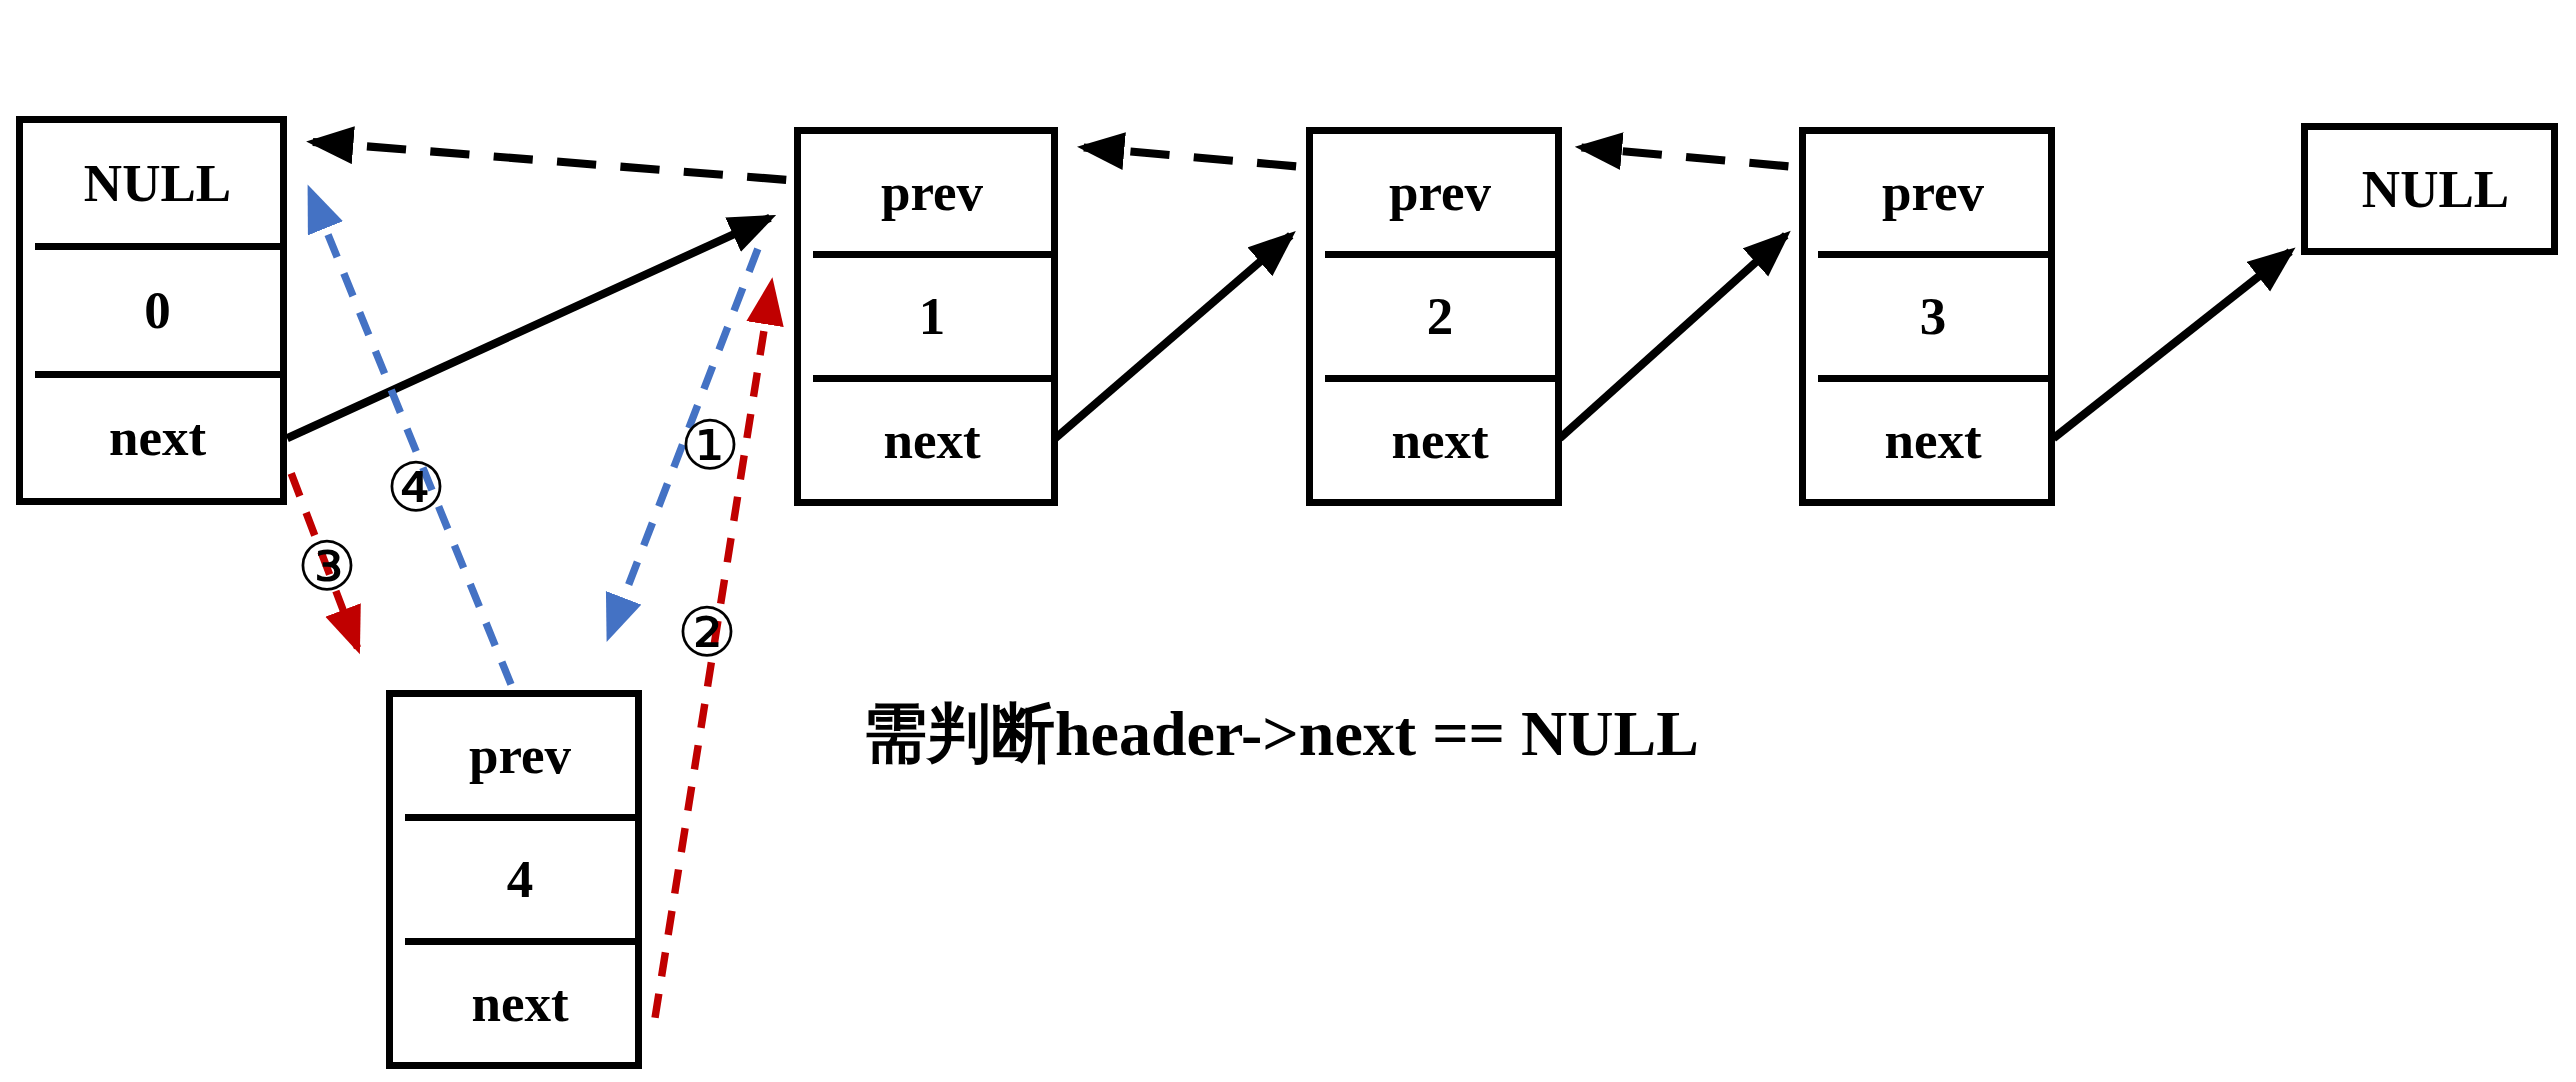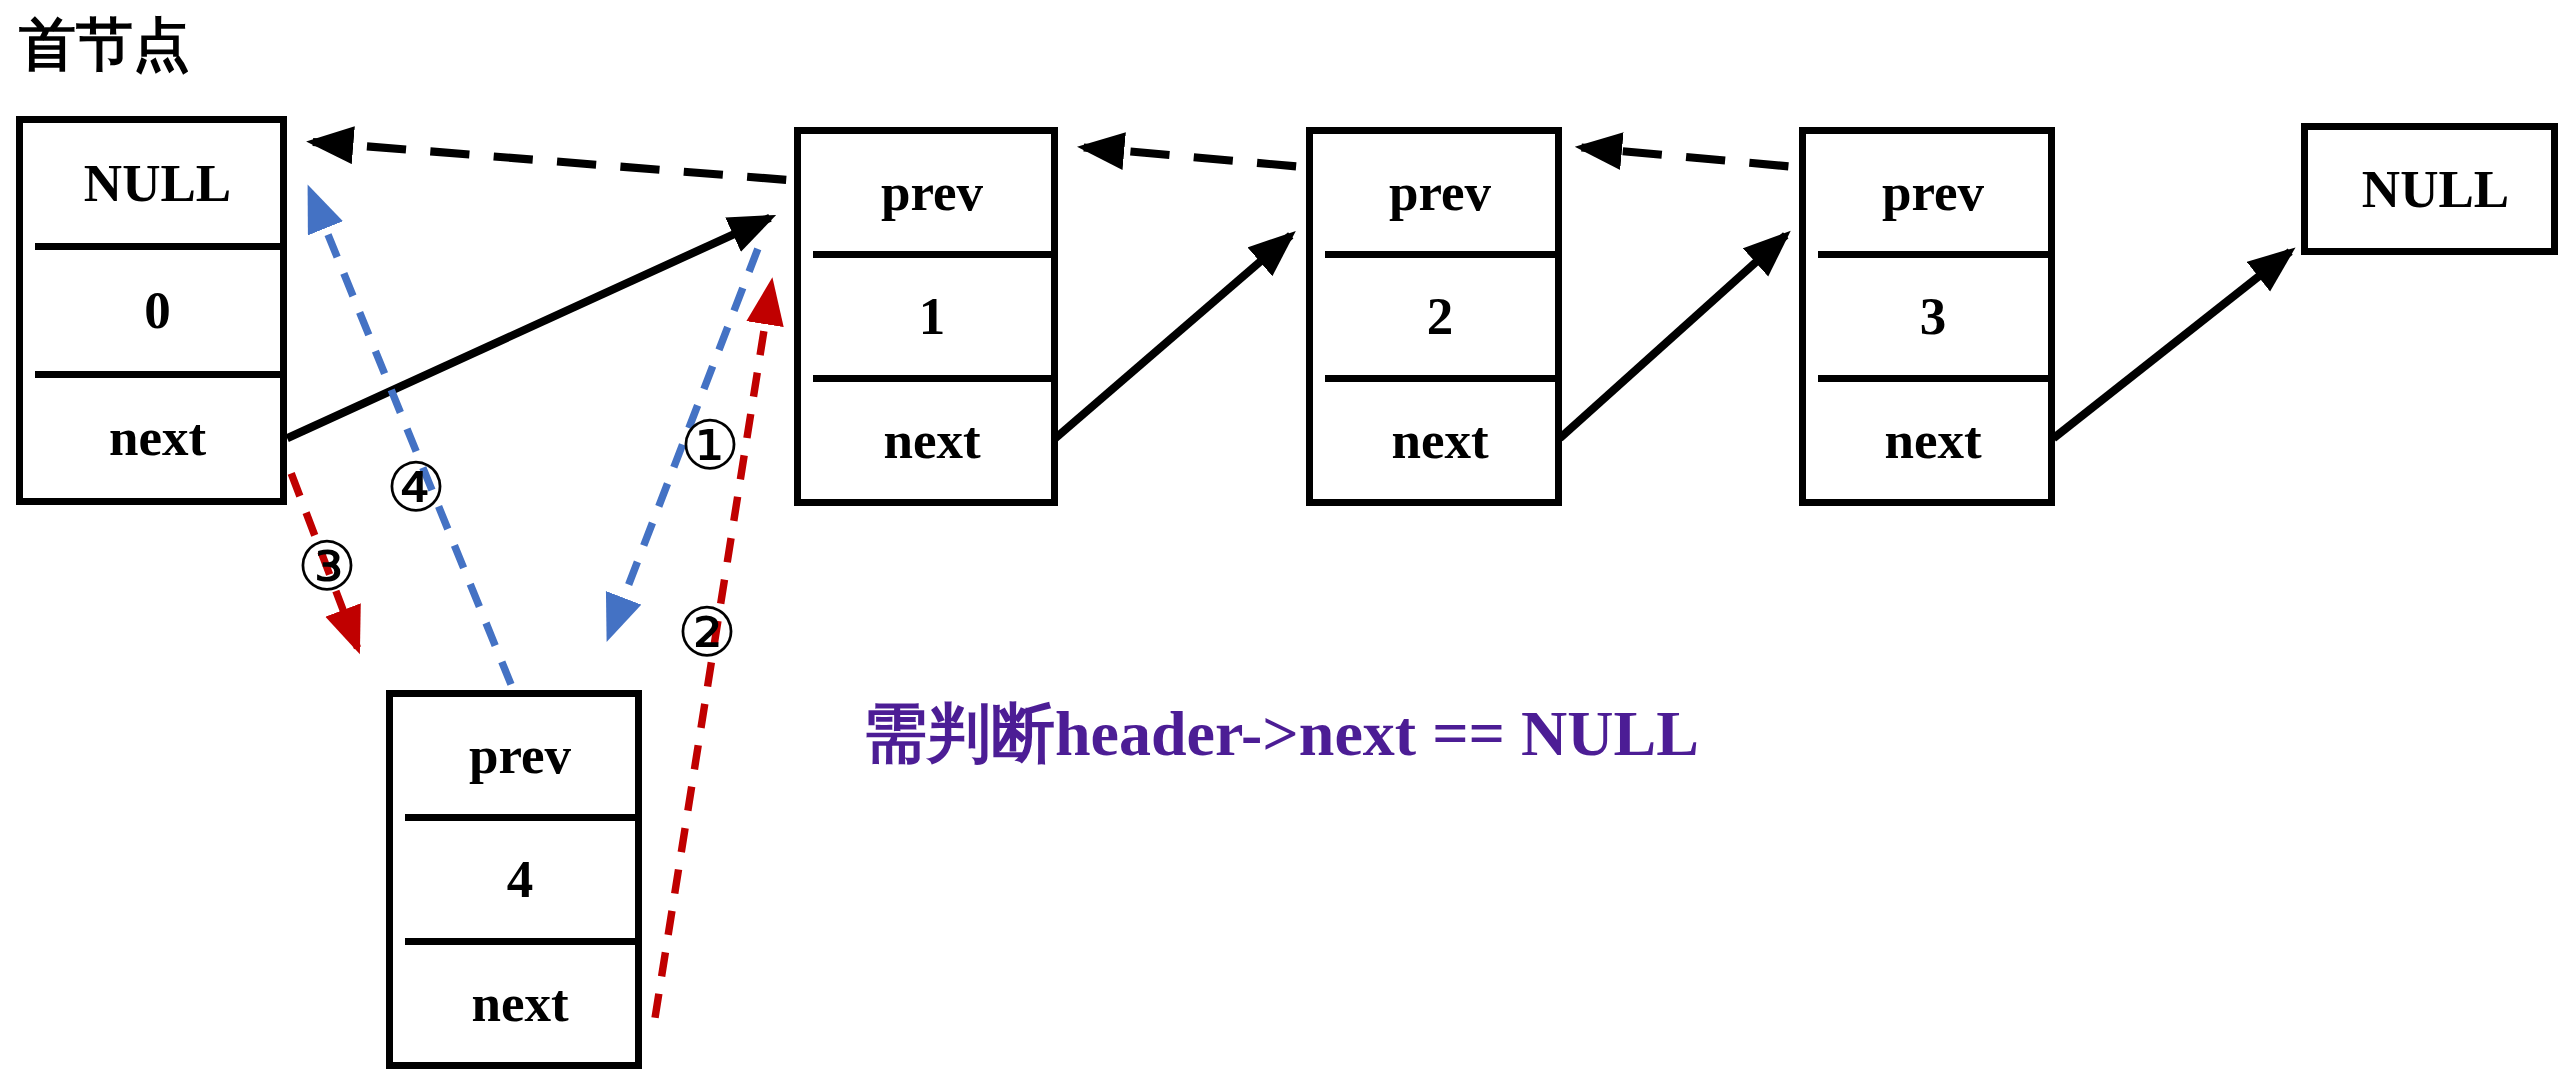--- a/index.html
+++ b/index.html
@@ -44,21 +44,21 @@
     font-size: 57px;
     font-weight: bold;
     color: #000;
     white-space: nowrap;
   }
   .annotation {
     position: absolute;
     left: 863px; top: 690px;
     font-size: 64px;
     font-weight: bold;
-    color: #4c1d95;
+    color: #000000;
     white-space: nowrap;
   }
   .step-label {
     position: absolute;
     transform: translate(-50%, -50%);
     font-family: "DejaVu Sans", sans-serif;
     font-size: 68px;
     font-weight: normal;
     color: #000;
     line-height: 1;
@@ -89,21 +89,20 @@
         <line x1="1162" y1="266" x2="462" y2="210" stroke="#000000" stroke-width="12" stroke-dasharray="58 36" marker-end="url(#arrow-line)"></line>
         <line x1="1916" y1="246" x2="1602" y2="218" stroke="#000000" stroke-width="12" stroke-dasharray="58 36" marker-end="url(#arrow-line)"></line>
         <line x1="2644" y1="246" x2="2338" y2="218" stroke="#000000" stroke-width="12" stroke-dasharray="58 36" marker-end="url(#arrow-line)"></line>
         <line x1="1120" y1="368" x2="900" y2="940" stroke="#4472c4" stroke-width="11" stroke-dasharray="36 26" marker-end="url(#arrow-step_blue)"></line>
         <line x1="968" y1="1505" x2="1140" y2="420" stroke="#c00000" stroke-width="11" stroke-dasharray="36 26" marker-end="url(#arrow-step_red)"></line>
         <line x1="430" y1="700" x2="528" y2="958" stroke="#c00000" stroke-width="11" stroke-dasharray="36 26" marker-end="url(#arrow-step_red)"></line>
         <line x1="755" y1="1012" x2="458" y2="282" stroke="#4472c4" stroke-width="11" stroke-dasharray="36 26" marker-end="url(#arrow-step_blue)"></line>
       </g>
   </svg>
 
-  <div class="title-label">首节点</div>
 
   <div class="node" style="left:16px; top:116px; width:271px; height:389px;">
     <div class="cell">NULL</div>
     <div class="cell">0</div>
     <div class="cell">next</div>
   </div>
 
   <div class="node" style="left:794px; top:127px; width:264px; height:379px;">
     <div class="cell">prev</div>
     <div class="cell">1</div>

